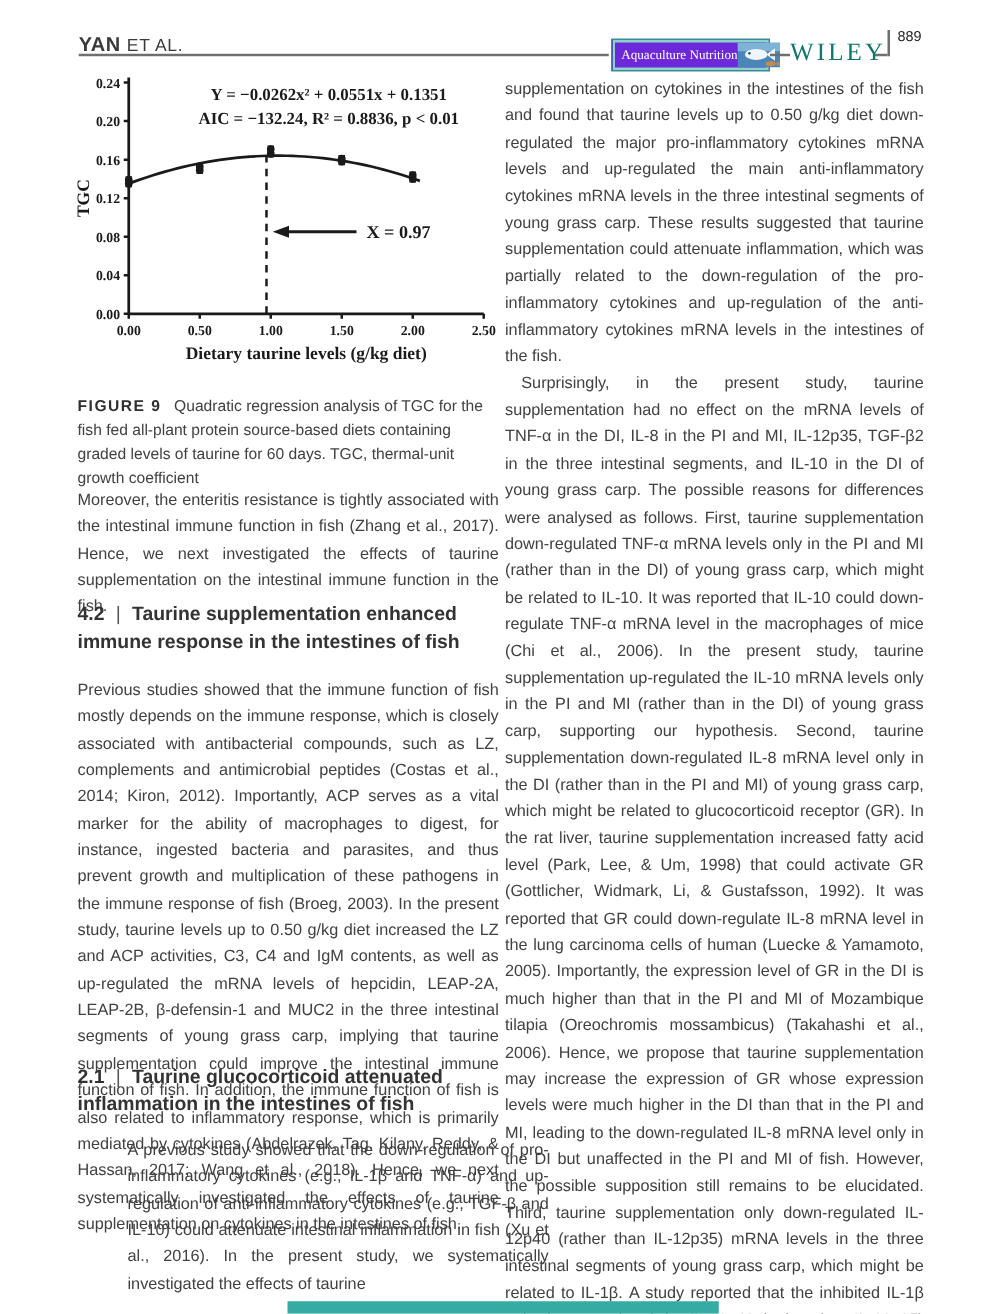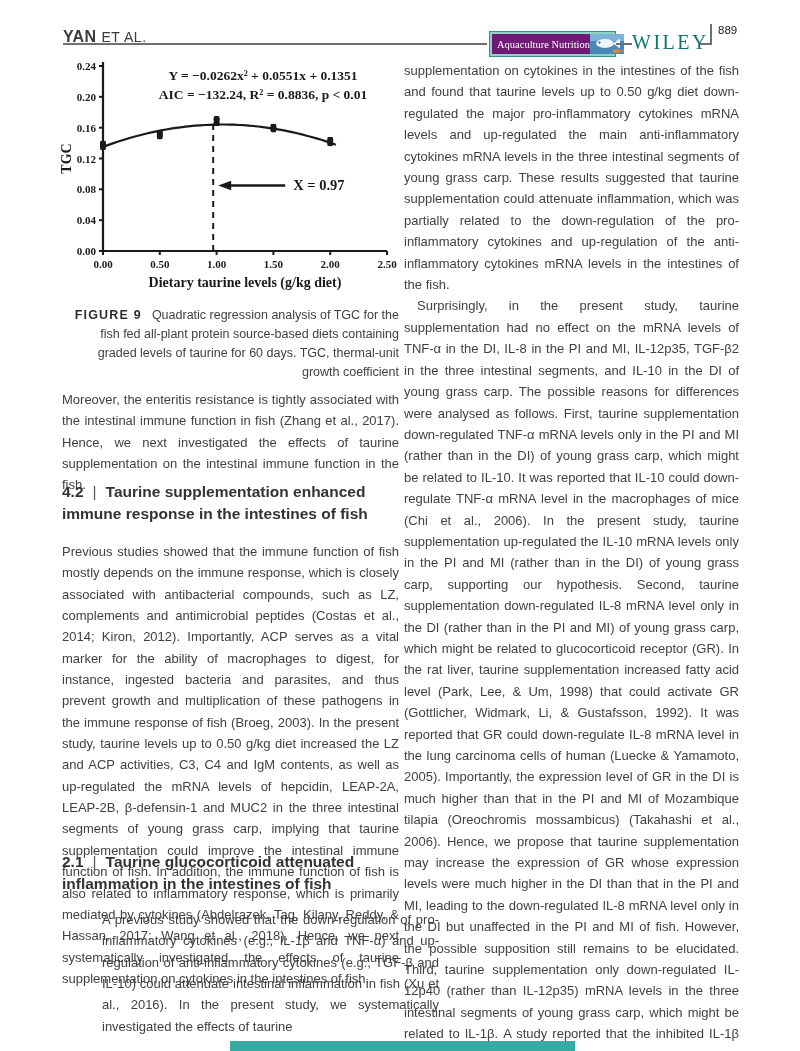--- a/index.html
+++ b/index.html
@@ -5,39 +5,39 @@
   * { margin:0; padding:0; box-sizing:border-box; }
   html,body { width:800px; height:1051px; }
   body { position:relative; background:#ffffff; font-family:"Liberation Sans",sans-serif; color:#3f3f3f; overflow:hidden; }
 
   
   .running-head { position:absolute; left:63px; top:28px; color:#3a3a3a; letter-spacing:.4px; }
   .running-head .rh-main { font-size:16px; font-weight:bold; }
   .running-head .rh-suffix { font-size:14px; text-transform:uppercase; letter-spacing:.6px; }
   .header-rule { position:absolute; left:63px; top:43px; width:424px; height:2px; background:#6f6f6f; }
   .journal-badge { position:absolute; left:489px; top:31px; width:127px; height:26px;
-      background:#701a75; border:1px solid #2a948d; box-shadow:inset 0 0 0 2px #8fd2cc;
+      background:#6d28d9; border:1px solid #2a948d; box-shadow:inset 0 0 0 2px #8fd2cc;
       display:flex; align-items:center; justify-content:space-between; padding:2px 3px 2px 7px; }
   .journal-badge .badge-label { color:#ffffff; font-family:"Liberation Serif",serif; font-size:10.5px; white-space:nowrap; }
   .dash { position:absolute; top:43px; height:2px; background:#6f6f6f; }
   .dash1 { left:616px; width:16px; }
   .dash2 { left:700px; width:10px; }
   .wiley-logo { position:absolute; left:632px; top:31px; font-family:"Liberation Serif",serif;
       font-size:20px; letter-spacing:2.5px; color:#0f766e; }
   .pageno-rule { position:absolute; left:710px; top:24px; width:2px; height:21px; background:#6f6f6f; }
   .page-number { position:absolute; left:718px; top:24px; font-size:11.5px; font-weight:normal; color:#222; }
 
   
   #chart { position:absolute; left:57px; top:56px; width:340px; height:250px; }
   .tick { font:bold 11px "Liberation Serif",serif; fill:#1a1a1a; }
   .axis-label { font:bold 14px "Liberation Serif",serif; fill:#1a1a1a; }
   .eq { font:bold 13.5px "Liberation Serif",serif; fill:#1a1a1a; }
   .ann { font:bold 14.5px "Liberation Serif",serif; fill:#1a1a1a; }
 
-  .figure-caption { position:absolute; left:62px; top:306px; width:337px; font-size:12.5px; line-height:19px; color:#414141;text-align:right; }
+  .figure-caption { position:absolute; left:62px; top:316px; width:337px; font-size:12.5px; line-height:19px; color:#414141; }
   .caption-label { font-weight:bold; letter-spacing:1.2px; color:#2f2f2f; margin-right:10px; }
 
   
   .body-para { position:absolute; font-size:13px; line-height:21.35px; text-align:justify; color:#414141; }
   .col-l { left:62px; width:337px; }
   .section-heading { position:absolute; left:62px; font-size:15.5px; line-height:21.5px; font-weight:bold; color:#333; }
   .section-heading .hdiv { margin:0 9px; font-weight:normal; color:#555; }
   .right-col { position:absolute; left:404px; top:60px; width:335px; font-size:13px; line-height:21.4px; text-align:justify; color:#414141; }
   .right-col p.indented { text-indent:13px; }
 

